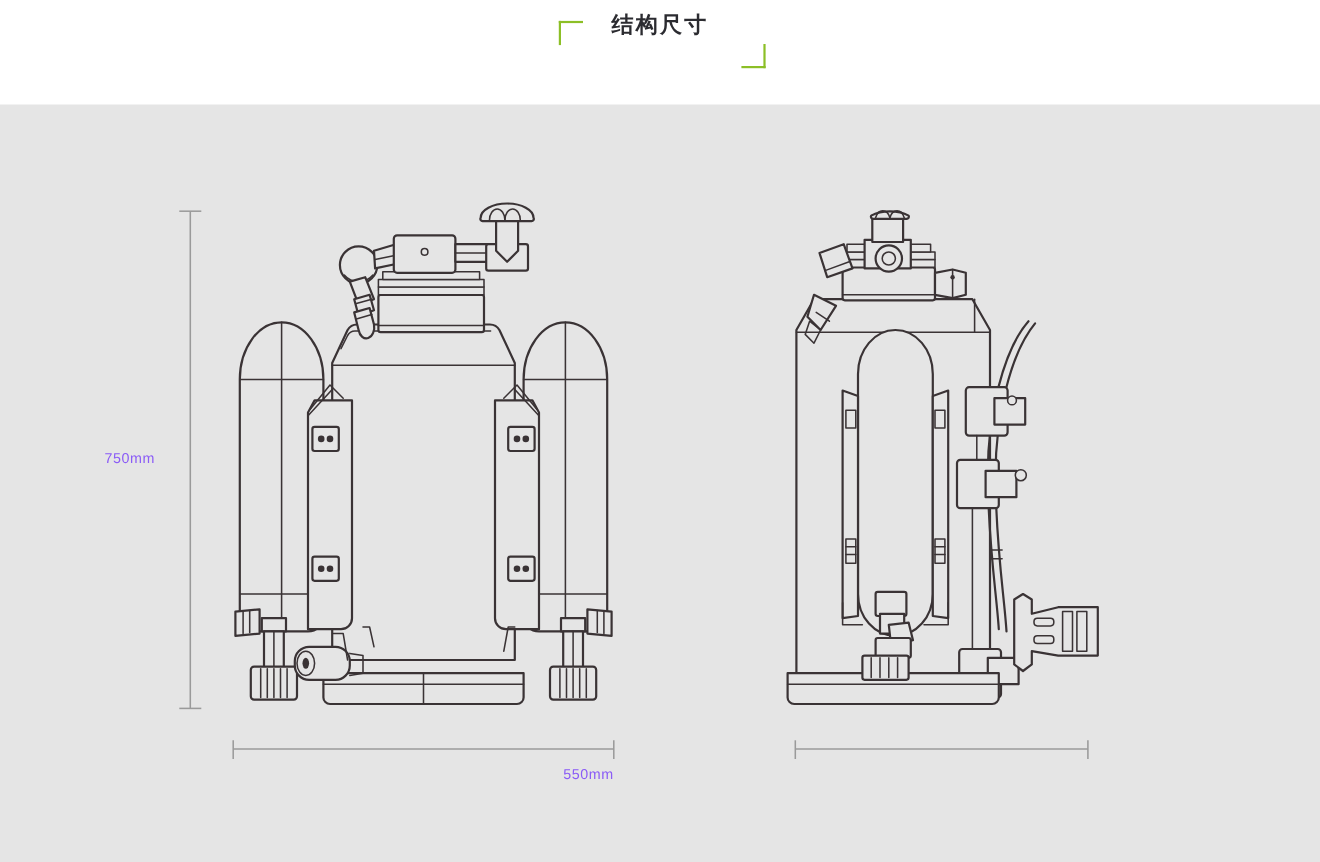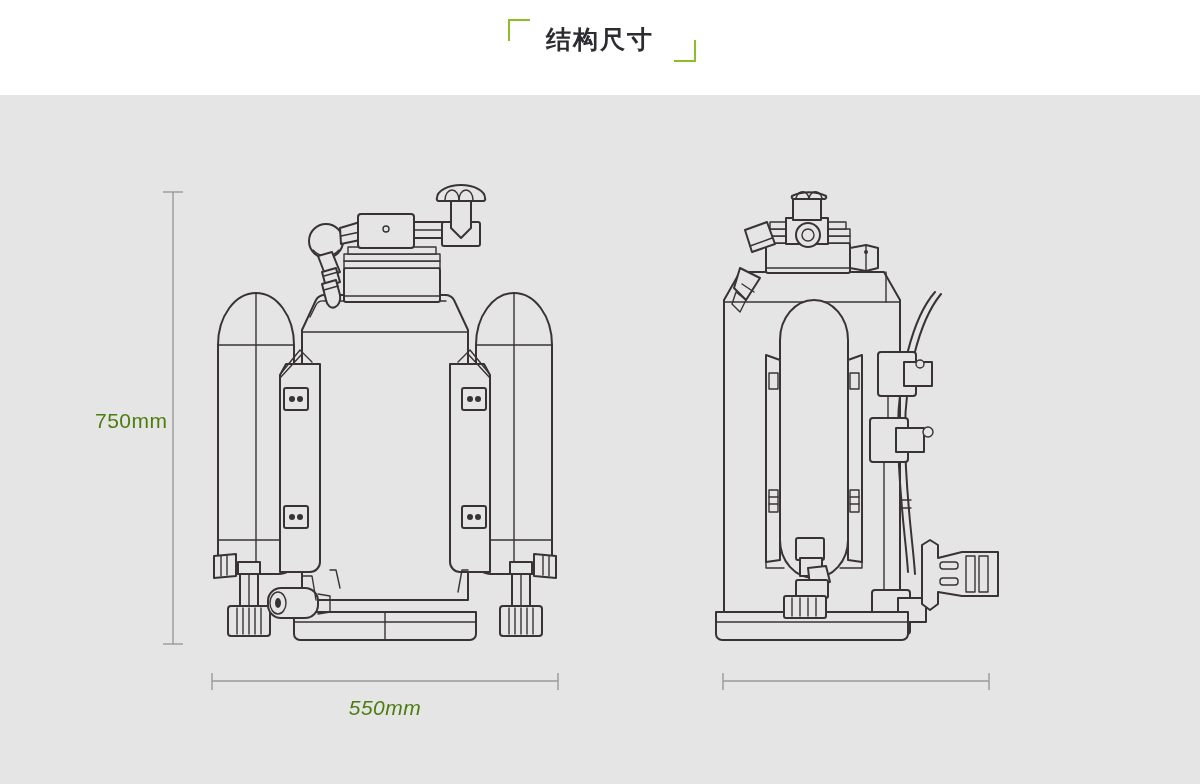--- a/index.html
+++ b/index.html
@@ -30,24 +30,24 @@
   }
   .title-wrap {
     position: absolute;
     left: 0; top: 0;
     width: 1200px;
     height: 95px;
   }
   .title-text {
     position: absolute;
     left: 0;
-    top: 21px;
+    top: 5px;
     width: 1200px;
     text-align: center;
-    font-size: 25px;
+    font-size: 20px;
     font-weight: bold;
     letter-spacing: 2px;
     color: #2b2b30;
     line-height: 36px;
   }
   .bracket {
     position: absolute;
     width: 20px;
     height: 20px;
   }
@@ -73,29 +73,28 @@
   }
   .draw-layer {
     position: absolute;
     left: 0; top: 0;
     width: 1200px;
     height: 784px;
     pointer-events: none;
   }
   .dim-label {
     position: absolute;
-    color: #4d7c0f;
-    font-size: 21px;
+    color: #8b5cf6;
+    font-size: 13px;
     letter-spacing: 0.5px;
     white-space: nowrap;
   }
   .dim-h {
     position: absolute;
-    text-align: center;
-    font-style: italic;
+    text-align: right;
   }
 </style>
 </head>
 <body>
 
 <div id="page">
 
   <div class="header">
     <div class="title-wrap">
       <div class="bracket bracket-tl"></div>

